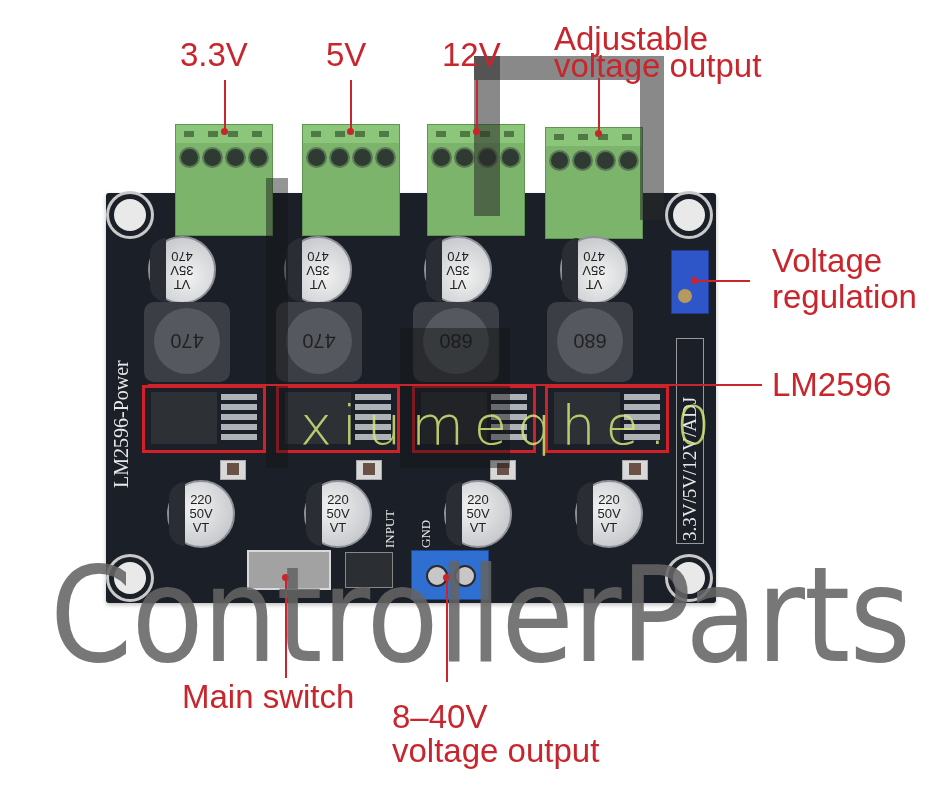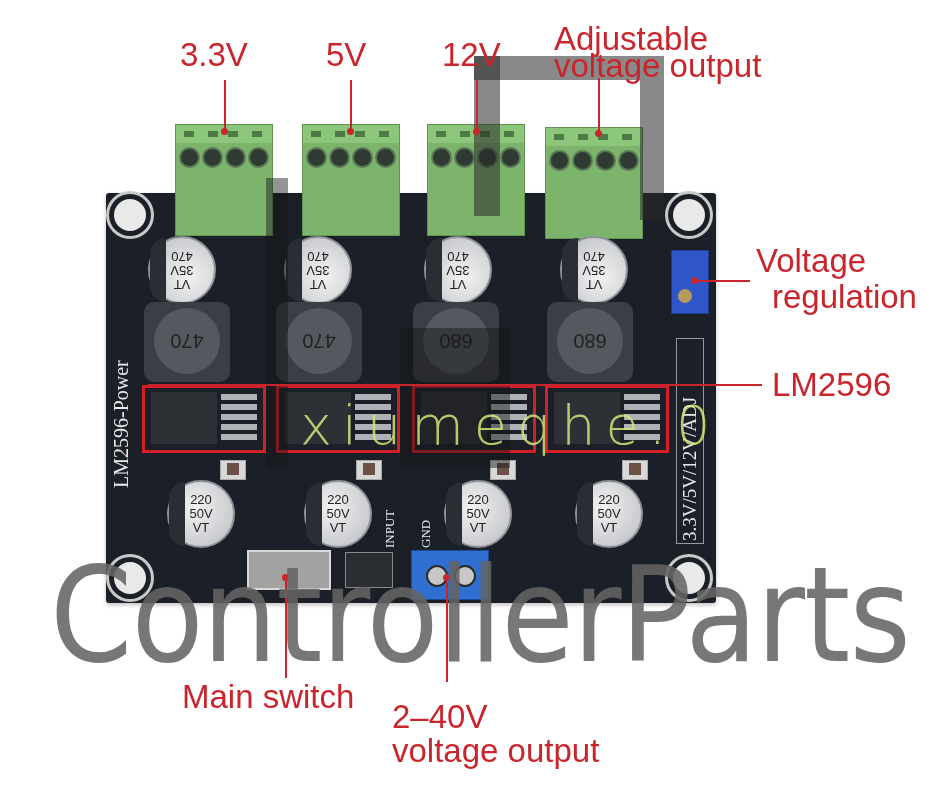--- a/index.html
+++ b/index.html
@@ -242,30 +242,30 @@
 
 <div class="label" style="left:442px;top:38px">12V</div>
 <div class="line" style="left:476px;top:80px;width:2px;height:52px"></div>
 <div class="dot" style="left:473px;top:128px"></div>
 
 <div class="label" style="left:554px;top:22px">Adjustable</div>
 <div class="label" style="left:554px;top:49px">voltage output</div>
 <div class="line" style="left:598px;top:78px;width:2px;height:56px"></div>
 <div class="dot" style="left:595px;top:130px"></div>
 
-<div class="label" style="left:756px;top:244px">Voltage</div>
+<div class="label" style="left:772px;top:244px">Voltage</div>
 <div class="label" style="left:772px;top:280px">regulation</div>
 <div class="line" style="left:694px;top:280px;width:56px;height:2px"></div>
 <div class="dot" style="left:691px;top:277px"></div>
 
 <div class="label" style="left:772px;top:368px">LM2596</div>
 <div class="line" style="left:148px;top:384px;width:614px;height:2px"></div>
 
 <div class="label" style="left:182px;top:680px">Main switch</div>
 <div class="line" style="left:285px;top:578px;width:2px;height:100px"></div>
 <div class="dot" style="left:282px;top:574px"></div>
 
-<div class="label" style="left:392px;top:700px">2–40V</div>
+<div class="label" style="left:392px;top:700px">8–40V</div>
 <div class="label" style="left:392px;top:734px">voltage output</div>
 <div class="line" style="left:446px;top:578px;width:2px;height:104px"></div>
 <div class="dot" style="left:443px;top:574px"></div>
 
 <div class="wm-big">ControllerParts</div>
 
 </body></html>

